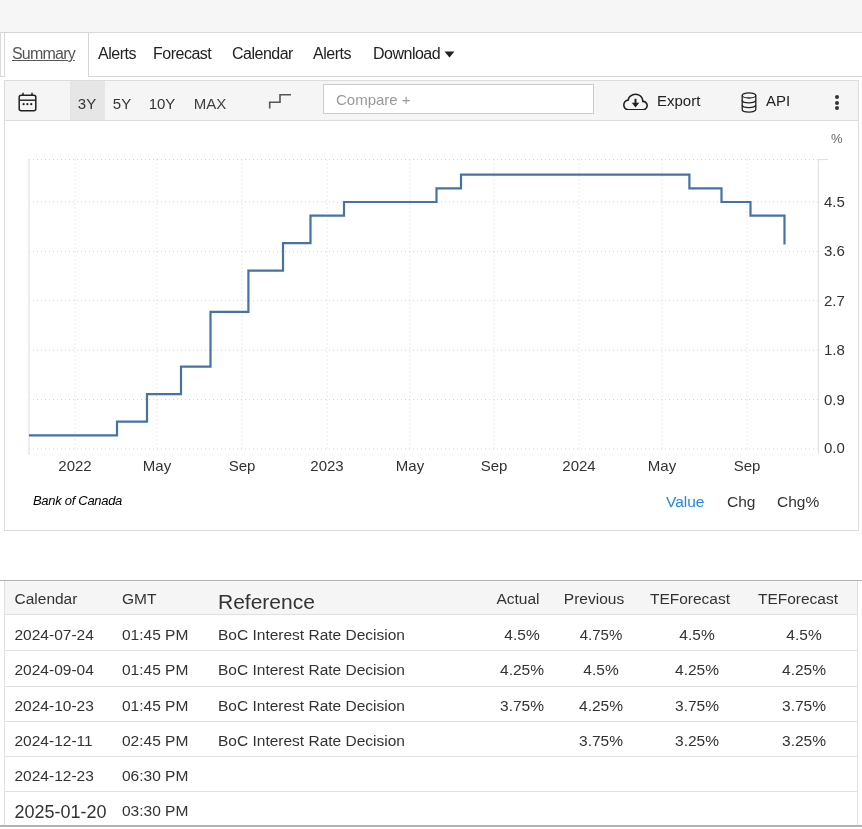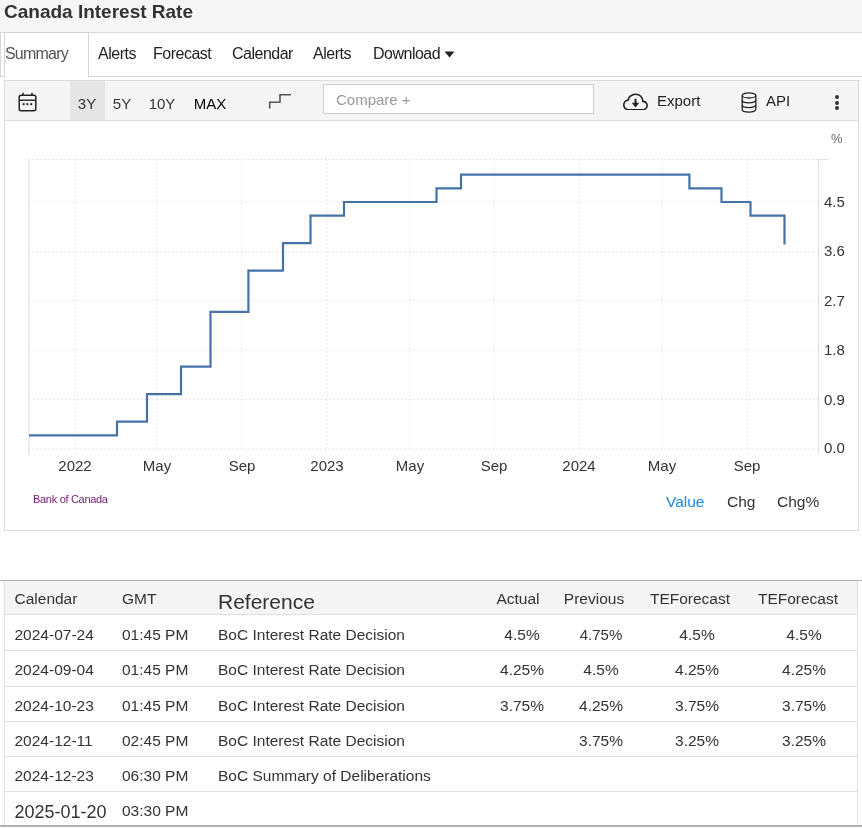--- a/index.html
+++ b/index.html
@@ -10,25 +10,24 @@
   .ctr { transform:translateX(-50%); white-space:nowrap; }
 </style>
 </head>
 <body>
 <div id="page">
 
   <div class="abs" style="left:0; top:0; width:862px; height:32px; background:#f6f6f6;"></div>
   <div class="abs" style="left:0; top:32px; width:862px; height:1px; background:#d9d9d9;"></div>
   <div class="abs" style="left:0; top:32px; width:1px; height:45px; background:#d9d9d9;"></div>
 
-  <div class="abs" style="left:4px; top:1px; font-size:19px; font-weight:bold; color:#333;">Canada Interest Rate</div>
 
   <div class="abs" style="left:0; top:76px; width:862px; height:1px; background:#d5d5d5;"></div>
   <div class="abs" style="left:4px; top:32px; width:85px; height:45px; background:#fff; border:1px solid #d5d5d5; border-bottom:none;"></div>
-  <div class="abs" style="left:5px; top:45px; font-size:16px; letter-spacing:-0.8px; color:#555;">Summary</div>
+  <div class="abs" style="left:12px; top:45px; font-size:16px; letter-spacing:-0.8px; color:#555;text-decoration:underline;">Summary</div>
   <div class="abs" style="left:98px; top:45px; font-size:16px; letter-spacing:-0.5px; color:#222;">Alerts</div>
   <div class="abs" style="left:153px; top:45px; font-size:16px; letter-spacing:-0.5px; color:#222;">Forecast</div>
   <div class="abs" style="left:232px; top:45px; font-size:16px; letter-spacing:-0.5px; color:#222;">Calendar</div>
   <div class="abs" style="left:313px; top:45px; font-size:16px; letter-spacing:-0.5px; color:#222;">Alerts</div>
   <div class="abs" style="left:373px; top:45px; font-size:16px; letter-spacing:-0.5px; color:#222;">Download</div>
   <svg class="abs" style="left:444px; top:51px;" width="11" height="7" viewBox="0 0 11 7">
       <path d="M0.5 0.5 L10.5 0.5 L5.5 6.5 Z" fill="#222"></path>
     </svg>
 
   <div class="abs" style="left:4px; top:80px; width:855px; height:451px; border:1px solid #dcdcdc; background:#fff;"></div>
@@ -42,21 +41,21 @@
     <line x1="14" y1="0.8" x2="14" y2="3.4" stroke="#222" stroke-width="1.5"></line>
     <circle cx="5.6" cy="12.2" r="1.1" fill="#222"></circle>
     <circle cx="9.4" cy="12.2" r="1.1" fill="#222"></circle>
     <circle cx="13.2" cy="12.2" r="1.1" fill="#222"></circle>
   </svg>
 
   <div class="abs" style="left:70px; top:81px; width:35px; height:39px; background:#e6e6e6;"></div>
   <div class="abs ctr" style="left:87px; top:95px; font-size:15px; color:#333;">3Y</div>
   <div class="abs ctr" style="left:122px; top:95px; font-size:15px; color:#333;">5Y</div>
   <div class="abs ctr" style="left:162px; top:95px; font-size:15px; color:#333;">10Y</div>
-  <div class="abs ctr" style="left:210px; top:95px; font-size:15px; color:#000000;">MAX</div>
+  <div class="abs ctr" style="left:210px; top:95px; font-size:15px; color:#404040;">MAX</div>
 
   <svg class="abs" style="left:268px; top:93px;" width="24" height="16" viewBox="0 0 24 16">
     <path d="M1.7 15.5 L1.7 9.2 L12 9.2 L12 1.7 L23 1.7" fill="none" stroke="#555" stroke-width="1.6"></path>
   </svg>
 
   <div class="abs" style="left:323px; top:84px; width:271px; height:30px; background:#fff; border:1px solid #ccc;"></div>
   <div class="abs" style="left:336px; top:91px; font-size:15px; color:#999;">Compare +</div>
 
   <svg class="abs" style="left:623px; top:93px;" width="25" height="17.2" viewBox="0 1.7 16 11">
     <path d="M4.406 3.342A5.53 5.53 0 0 1 8 2c2.69 0 4.923 2 5.166 4.579C14.758 6.804 16 8.137 16 9.773 16 11.569 14.502 13 12.687 13H3.781C1.708 13 0 11.366 0 9.318c0-1.763 1.266-3.223 2.942-3.593.143-.863.698-1.723 1.464-2.383zm.653.757c-.757.653-1.153 1.44-1.153 2.056v.448l-.445.049C2.064 6.805 1 7.952 1 9.318 1 10.785 2.23 12 3.781 12h8.906C13.98 12 15 10.988 15 9.773c0-1.216-1.02-2.228-2.313-2.228h-.5v-.5C12.188 4.825 10.328 3 8 3a4.53 4.53 0 0 0-2.941 1.1z" fill="#222"></path>
@@ -120,21 +119,21 @@
       <text x="242" y="471">Sep</text>
       <text x="327" y="471">2023</text>
       <text x="410" y="471">May</text>
       <text x="494" y="471">Sep</text>
       <text x="579" y="471">2024</text>
       <text x="662" y="471">May</text>
       <text x="747" y="471">Sep</text>
     </g>
   </svg>
 
-  <div class="abs" style="left:33px; top:493px; font-size:11px; letter-spacing:-0.3px; color:#701a75;">Bank of Canada</div>
+  <div class="abs" style="left:33px; top:493px; font-size:13px; letter-spacing:-0.3px; color:#000000;font-style:italic;">Bank of Canada</div>
   <div class="abs" style="left:666px; top:493px; font-size:15.5px; color:#1e88e5;">Value</div>
   <div class="abs" style="left:727px; top:493px; font-size:15.5px; color:#333;">Chg</div>
   <div class="abs" style="left:777px; top:493px; font-size:15.5px; color:#333;">Chg%</div>
 
   <div class="abs" style="left:0px; top:580px; width:862px; height:1px; background:#b0b0b0;"></div>
   <div class="abs" style="left:5px; top:581px; width:852px; height:33px; background:#f5f5f5;"></div>
   <div class="abs" style="left:5px; top:614px; width:852px; height:1px; background:#e0e0e0;"></div>
   <div class="abs" style="left:5px; top:650px; width:852px; height:1px; background:#e0e0e0;"></div>
   <div class="abs" style="left:5px; top:685.5px; width:852px; height:1px; background:#e0e0e0;"></div>
   <div class="abs" style="left:5px; top:720.5px; width:852px; height:1px; background:#e0e0e0;"></div>
@@ -179,18 +178,17 @@
 
   <div class="abs" style="left:14.5px; top:731.5px; font-size:15.5px; color:#333;">2024-12-11</div>
   <div class="abs" style="left:122px; top:731.5px; font-size:15.5px; color:#333;">02:45 PM</div>
   <div class="abs" style="left:218px; top:731.5px; font-size:15.5px; color:#333;">BoC Interest Rate Decision</div>
   <div class="abs ctr" style="left:601px; top:731.5px; font-size:15.5px; color:#333;">3.75%</div>
   <div class="abs ctr" style="left:697px; top:731.5px; font-size:15.5px; color:#333;">3.25%</div>
   <div class="abs ctr" style="left:804px; top:731.5px; font-size:15.5px; color:#333;">3.25%</div>
 
   <div class="abs" style="left:14.5px; top:767px; font-size:15.5px; color:#333;">2024-12-23</div>
   <div class="abs" style="left:122px; top:767px; font-size:15.5px; color:#333;">06:30 PM</div>
-  <div class="abs" style="left:218px; top:767px; font-size:15.5px; color:#333;">BoC Summary of Deliberations</div>
 
   <div class="abs" style="left:14.5px; top:802px; font-size:18px; color:#333;">2025-01-20</div>
   <div class="abs" style="left:122px; top:802px; font-size:15.5px; color:#333;">03:30 PM</div>
 
 </div>
 
 </body></html>

